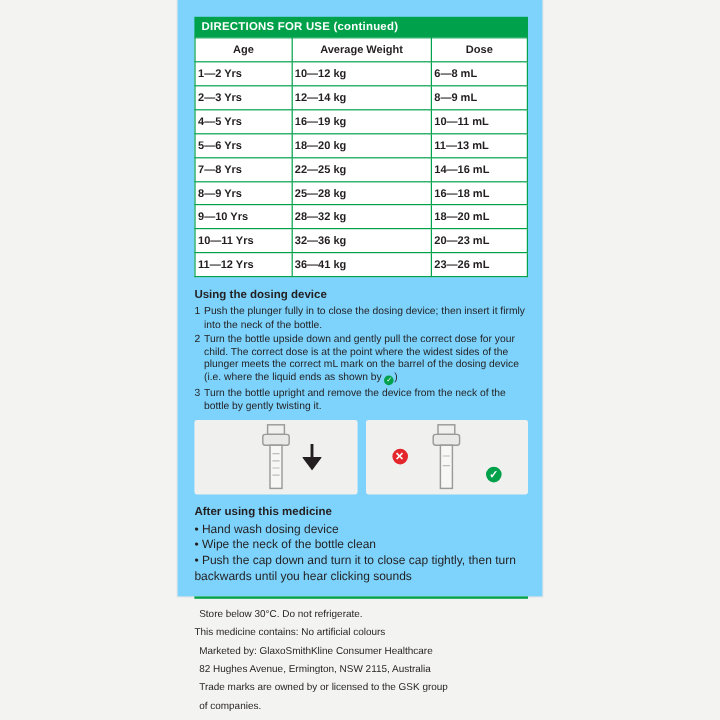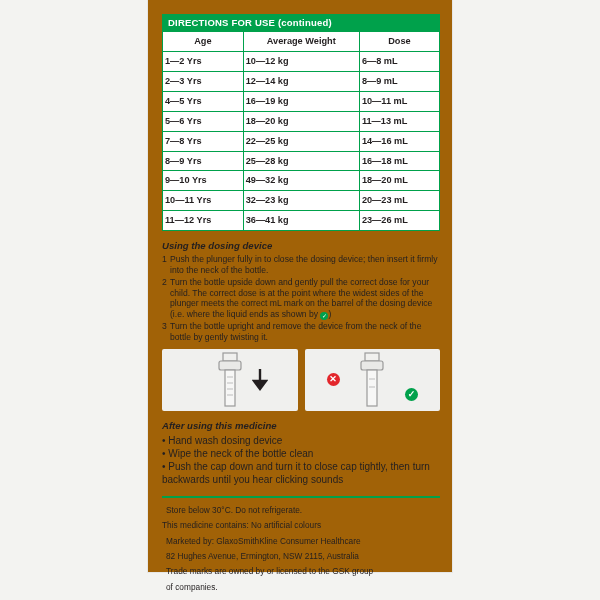--- a/index.html
+++ b/index.html
@@ -11,22 +11,22 @@
     overflow:hidden;
   }
   .page{
     position:relative;
     width:600px;height:600px;
     background:#f3f3f1;
   }
   
   .panel{
     position:absolute;
-    left:148px; top:0; width:304px; height:572px;
-    background:#a16207;
+    left:148px; top:0; width:304px; height:497px;
+    background:#7dd3fc;
     box-shadow:0 0 0 1px #e6e6e6;
   }
   .panel-inner{
     position:absolute;
     left:14px; right:12px; top:14px; bottom:10px;
   }
   
   .dir-header{
     background:#00a14b;
     color:#ffffff;
@@ -53,21 +53,20 @@
     color:#231f20;
     white-space:nowrap;
   }
   table.dose th{font-weight:bold;}
   table.dose td{font-weight:bold;}
   
   .sec-title{
     font-size:9.6px;
     font-weight:bold;
     margin:9px 0 3px 0;
-    font-style:italic;
   }
   .steps{
     font-size:8.6px;
     line-height:1.26;
   }
   .step{
     display:flex;
     margin-bottom:1px;
   }
   .step .num{
@@ -203,26 +202,26 @@
               <td>22—25 kg</td>
               <td>14—16 mL</td>
             </tr>
           <tr>
               <td>8—9 Yrs</td>
               <td>25—28 kg</td>
               <td>16—18 mL</td>
             </tr>
           <tr>
               <td>9—10 Yrs</td>
-              <td>49—32 kg</td>
+              <td>28—32 kg</td>
               <td>18—20 mL</td>
             </tr>
           <tr>
               <td>10—11 Yrs</td>
-              <td>32—23 kg</td>
+              <td>32—36 kg</td>
               <td>20—23 mL</td>
             </tr>
           <tr>
               <td>11—12 Yrs</td>
               <td>36—41 kg</td>
               <td>23—26 mL</td>
             </tr>
         </tbody>
       </table>
 

